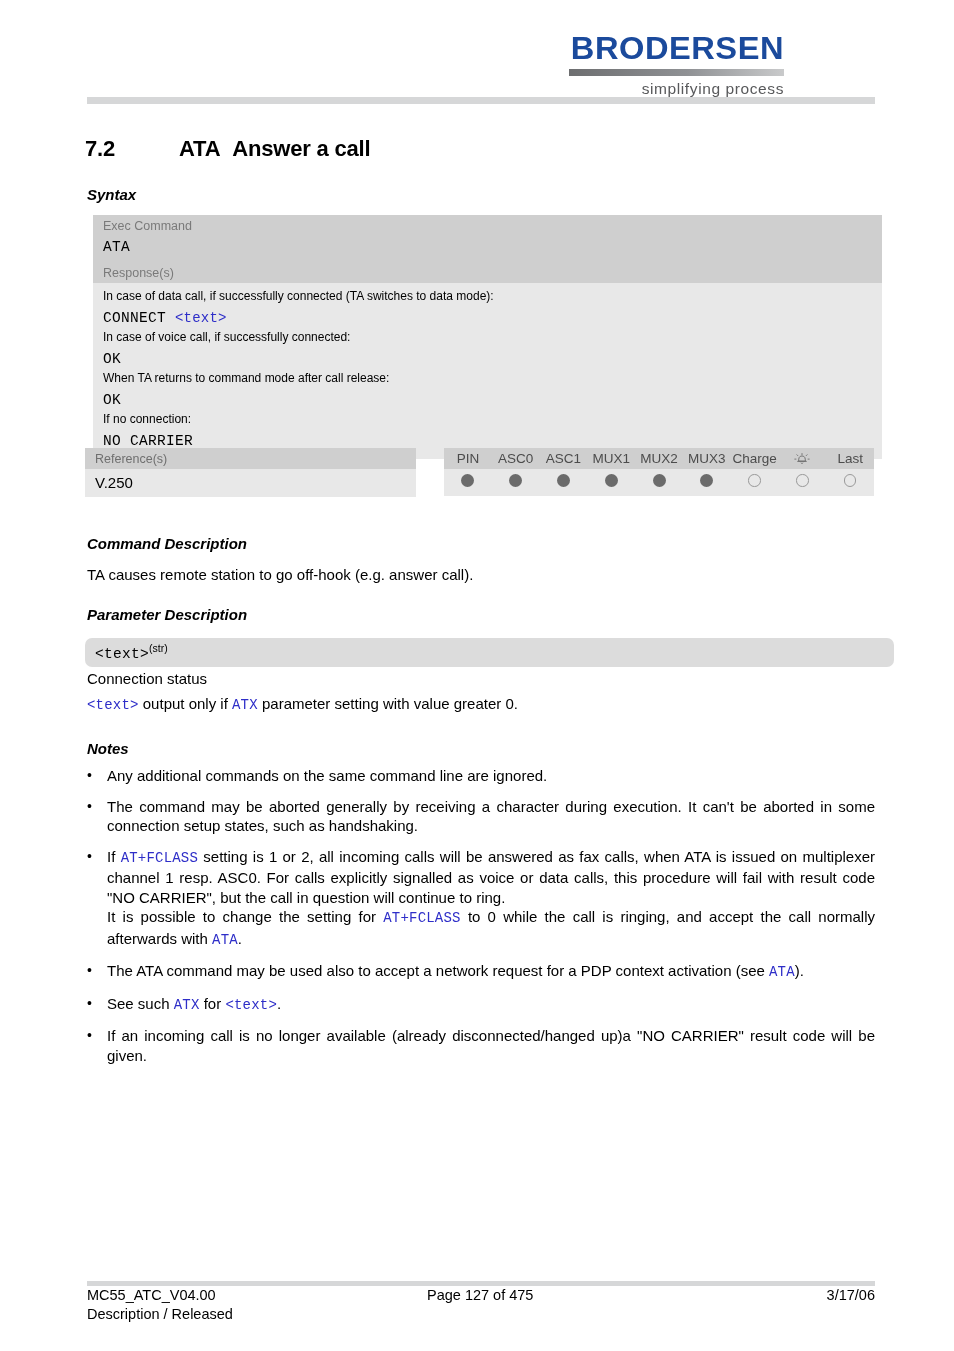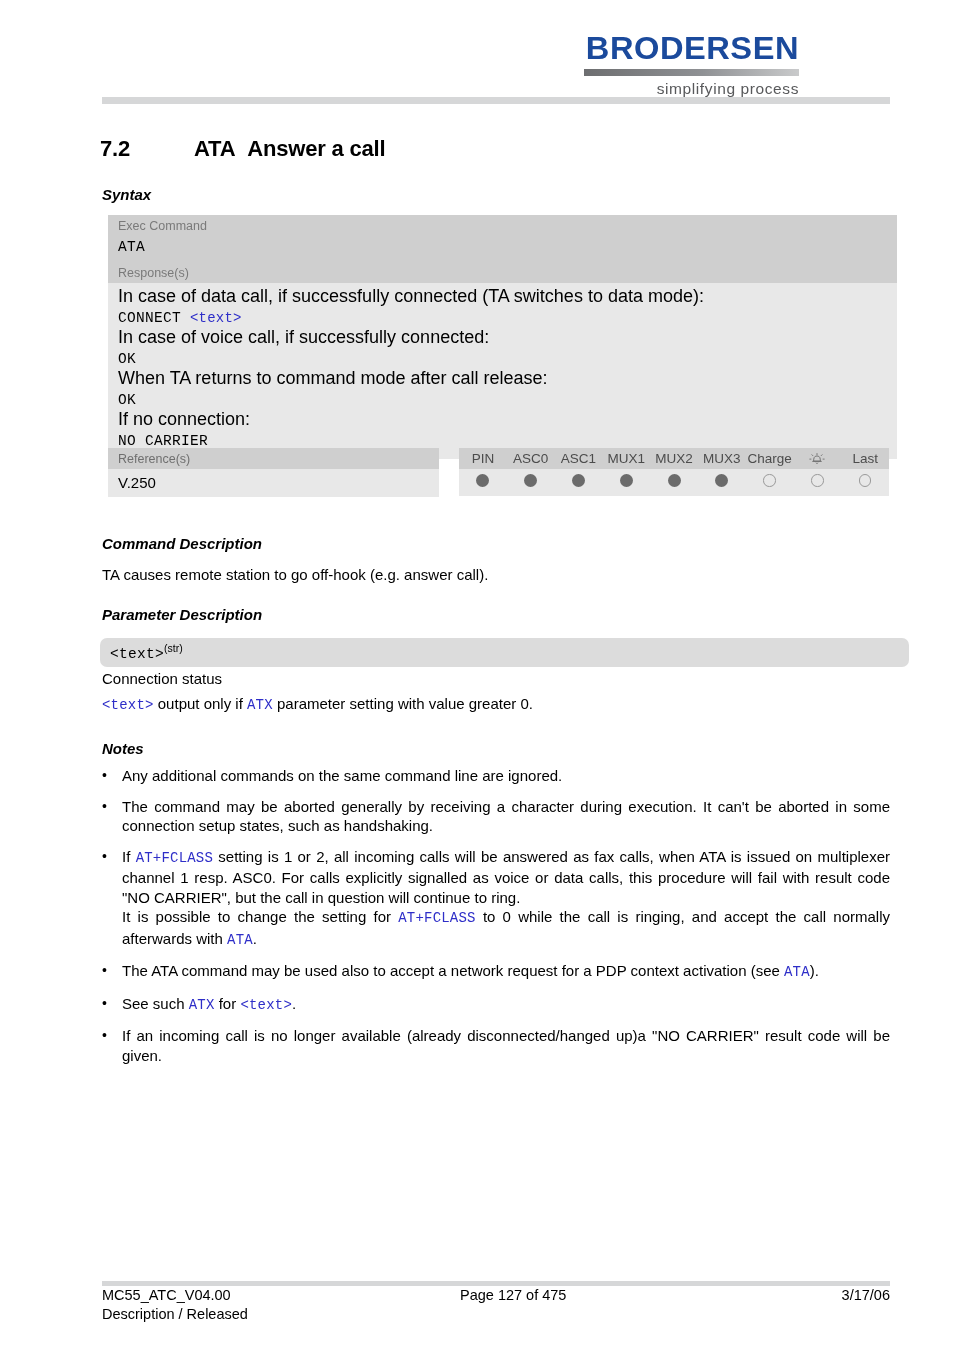--- a/index.html
+++ b/index.html
@@ -10,21 +10,21 @@
   body {
     width: 954px;
     height: 1351px;
     position: relative;
     font-family: "Liberation Sans", sans-serif;
     color: #000000;
     overflow: hidden;
   }
   .page {
     position: absolute;
-    left: 16px; top: 0;
+    left: 1px; top: 0;
     width: 867px; height: 1351px;
   }
 
   
   .logo-block {
     position: absolute;
     right: 84px;
     top: 32px;
     width: 215px;
     text-align: right;
@@ -101,34 +101,34 @@
   .row-body {
     background: #e8e8e8;
     padding: 4px 10px 8px 10px;
   }
   .mono {
     font-family: "Liberation Mono", monospace;
     font-size: 14.5px;
     letter-spacing: 0.3px;
   }
   .plain {
-    font-size: 18px;
+    font-size: 12px;
     line-height: 19.5px;
   }
   .lnk {
     color: #2e2ec8;
     font-family: "Liberation Mono", monospace;
     font-size: 14px;
     letter-spacing: 0.2px;
   }
   .codeline { line-height: 19.5px; }
 
   
   .strip { position: absolute; left: 84px; top: 448px; }
-  .ref-box { position: absolute; left: 0; top: 0; width: 331px; margin-left: 8px; }
+  .ref-box { position: absolute; left: 0; top: 0; width: 331px; }
   .ref-head {
     background: #cfcfcf;
     color: #6f6f6f;
     font-size: 12.5px;
     padding: 4px 10px 3px 10px;
   }
   .ref-val {
     background: #e8e8e8;
     font-size: 15px;
     padding: 5px 10px 6px 10px;
@@ -206,21 +206,21 @@
     background: #d6d7d8;
   }
   .footer {
     position: absolute;
     left: 86px;
     top: 1286px;
     width: 788px;
     font-size: 14.5px;
     line-height: 19px;
   }
-  .f-row { display: flex; gap: 18px; }
+  .f-row { display: flex; }
   .f-left { width: 340px; }
   .f-mid { width: 270px; }
   .f-right { flex: 1 1 auto; text-align: right; }
 </style>
 </head>
 <body>
 
 <div class="page">
 
   <div class="logo-block">

